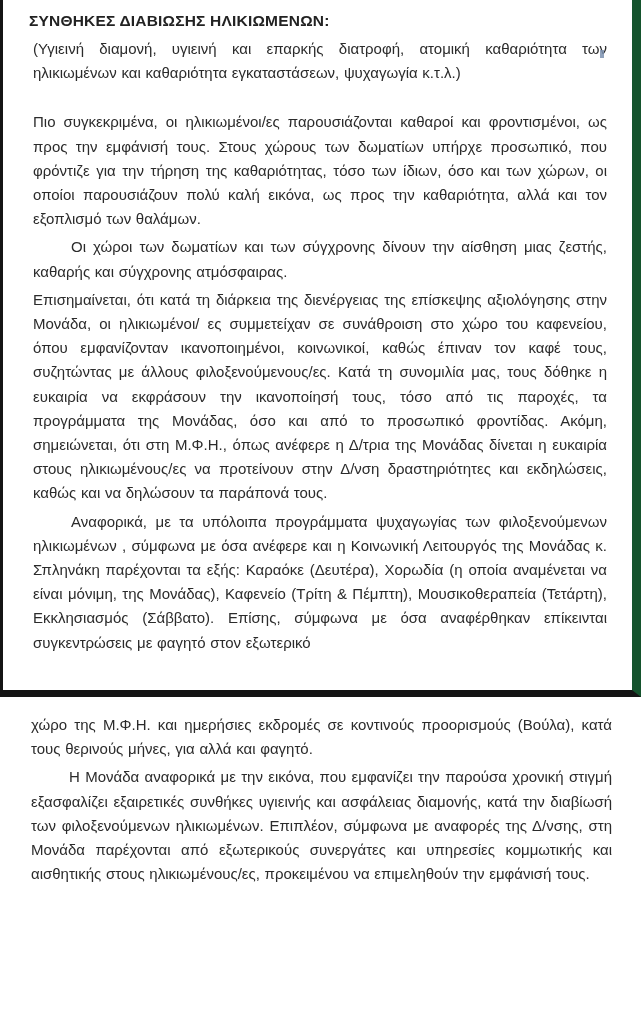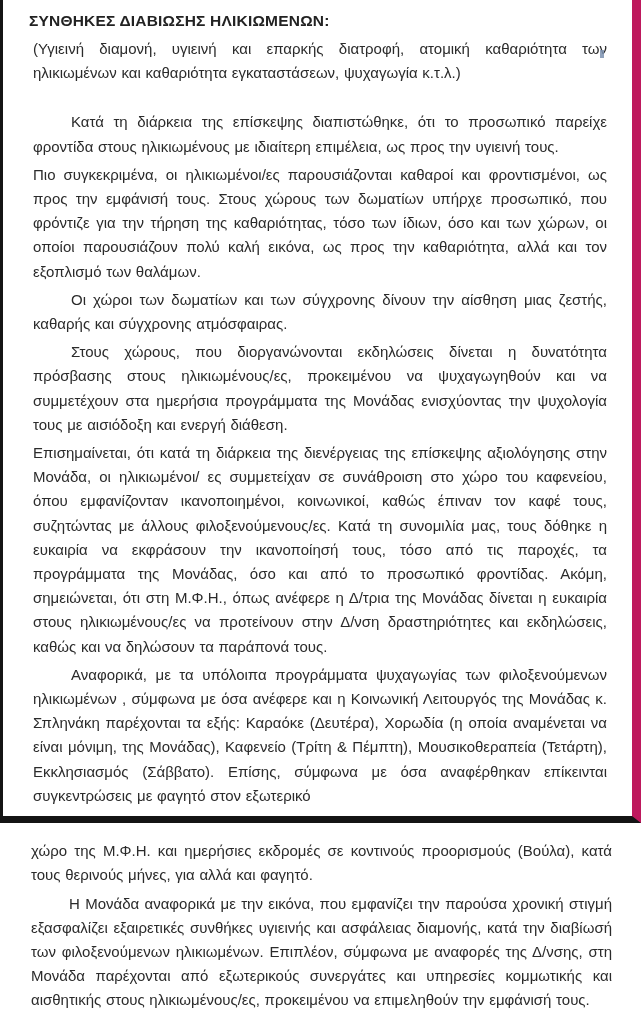--- a/index.html
+++ b/index.html
@@ -18,21 +18,21 @@
   .page {
     width: 641px;
     height: 1024px;
     background: #ffffff;
   }
   .boxed-section {
     box-sizing: border-box;
     width: 641px;
     min-height: 697px;
     border-left: 3px solid #141414;
-    border-right: 9px solid #be185d;
+    border-right: 9px solid #14532d;
     border-bottom: 7px solid #141414;
     padding: 9px 21px 4px 26px;
   }
   .continuation-section {
     box-sizing: border-box;
     width: 641px;
     padding: 12px 25px 0 27px;
   }
   .doc-title {
     font-size: 15.5px;
@@ -68,27 +68,25 @@
 </head>
 <body>
 
 <div class="page">
 
   <section class="boxed-section">
     <h1 class="doc-title">ΣΥΝΘΗΚΕΣ ΔΙΑΒΙΩΣΗΣ ΗΛΙΚΙΩΜΕΝΩΝ:</h1>
 
     <p class="para subtitle">(Υγιεινή διαμονή,  υγιεινή και επαρκής διατροφή, ατομική καθαριότητα των ηλικιωμένων και καθαριότητα εγκαταστάσεων, ψυχαγωγία κ.τ.λ.)</p>
 
-    <p class="para indent">Κατά τη διάρκεια της επίσκεψης διαπιστώθηκε, ότι το προσωπικό παρείχε φροντίδα στους ηλικιωμένους με ιδιαίτερη επιμέλεια, ως προς την υγιεινή τους.</p>
 
     <p class="para">Πιο συγκεκριμένα, οι ηλικιωμένοι/ες παρουσιάζονται καθαροί και φροντισμένοι, ως προς την εμφάνισή τους. Στους χώρους των δωματίων υπήρχε προσωπικό, που φρόντιζε για την τήρηση της καθαριότητας, τόσο των ίδιων, όσο και των χώρων, οι οποίοι παρουσιάζουν πολύ καλή εικόνα, ως προς την καθαριότητα, αλλά και τον εξοπλισμό των θαλάμων.</p>
 
     <p class="para indent">Οι  χώροι των δωματίων και των σύγχρονης δίνουν την αίσθηση μιας ζεστής, καθαρής και σύγχρονης ατμόσφαιρας.</p>
 
-    <p class="para indent">Στους χώρους, που διοργανώνονται εκδηλώσεις δίνεται η δυνατότητα πρόσβασης στους ηλικιωμένους/ες, προκειμένου να ψυχαγωγηθούν και να συμμετέχουν στα ημερήσια προγράμματα της Μονάδας ενισχύοντας την ψυχολογία τους με αισιόδοξη και ενεργή διάθεση.</p>
 
     <p class="para">Επισημαίνεται, ότι κατά τη διάρκεια της διενέργειας της επίσκεψης αξιολόγησης στην Μονάδα, οι ηλικιωμένοι/ ες συμμετείχαν σε συνάθροιση στο χώρο του καφενείου, όπου εμφανίζονταν ικανοποιημένοι, κοινωνικοί, καθώς έπιναν τον καφέ τους, συζητώντας με άλλους φιλοξενούμενους/ες. Κατά τη συνομιλία μας, τους δόθηκε η ευκαιρία να εκφράσουν την ικανοποίησή τους, τόσο από τις παροχές, τα προγράμματα της Μονάδας, όσο και από το προσωπικό φροντίδας. Ακόμη, σημειώνεται, ότι στη Μ.Φ.Η., όπως ανέφερε η Δ/τρια της Μονάδας δίνεται η ευκαιρία στους ηλικιωμένους/ες να προτείνουν στην Δ/νση δραστηριότητες και εκδηλώσεις, καθώς και να δηλώσουν τα παράπονά τους.</p>
 
     <p class="para indent">Αναφορικά, με τα υπόλοιπα προγράμματα ψυχαγωγίας των φιλοξενούμενων ηλικιωμένων , σύμφωνα με όσα ανέφερε και η Κοινωνική Λειτουργός της Μονάδας κ. Σπληνάκη παρέχονται τα εξής:  Καραόκε (Δευτέρα), Χορωδία (η οποία αναμένεται να είναι μόνιμη, της Μονάδας), Καφενείο (Τρίτη &amp; Πέμπτη), Μουσικοθεραπεία (Τετάρτη), Εκκλησιασμός (Σάββατο). Επίσης, σύμφωνα με όσα αναφέρθηκαν επίκεινται συγκεντρώσεις με φαγητό στον εξωτερικό</p>
   </section>
 
   <section class="continuation-section">
     <p class="para">χώρο της Μ.Φ.Η. και ημερήσιες εκδρομές σε κοντινούς προορισμούς (Βούλα), κατά τους θερινούς μήνες, για αλλά και φαγητό.</p>
 
 

